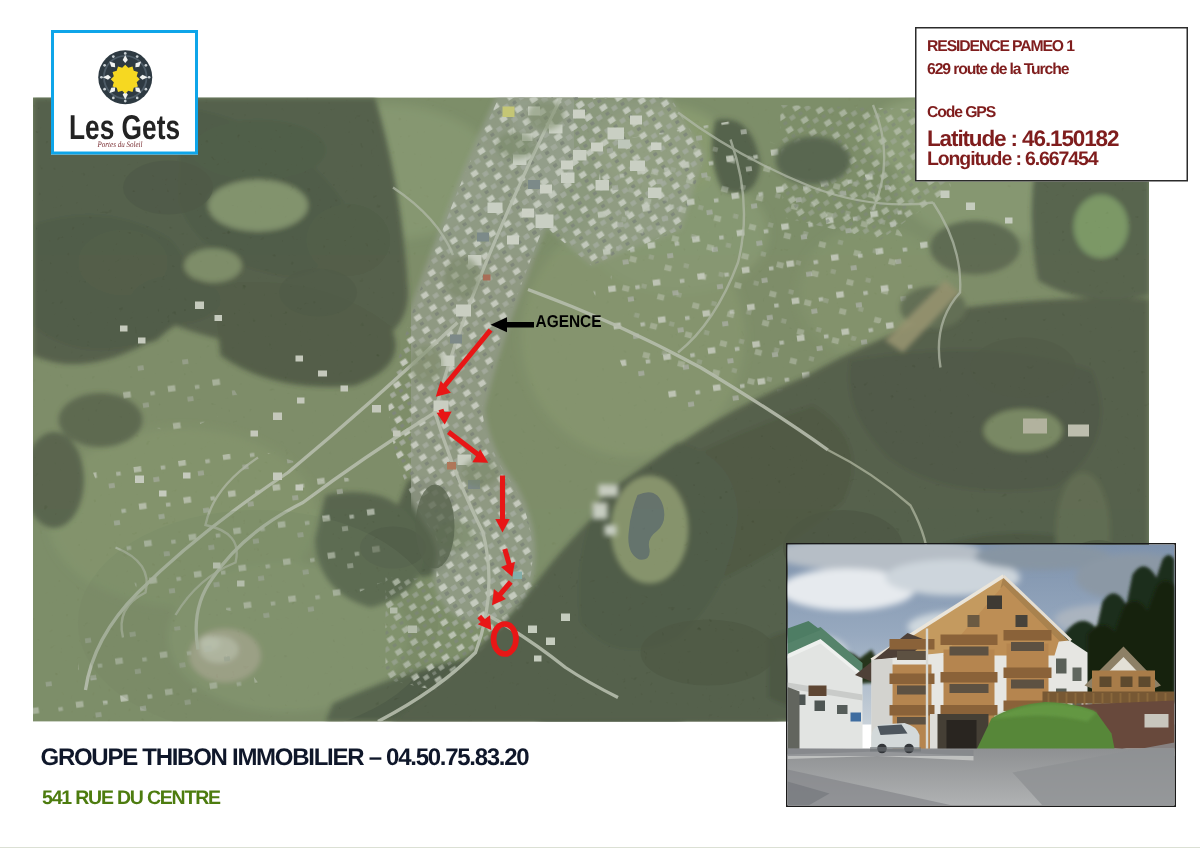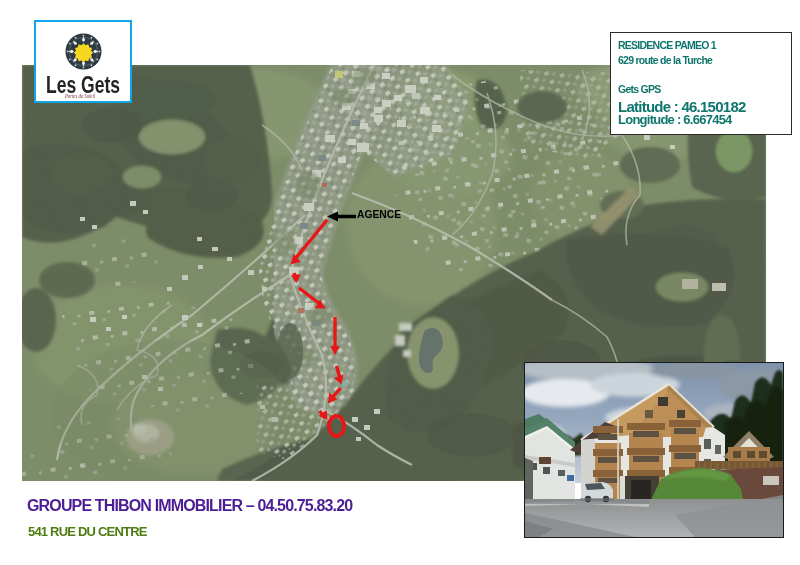--- a/index.html
+++ b/index.html
@@ -337,24 +337,24 @@
     </g>
     <path fill="#f6d821" transform="translate(18.5 18.5) scale(0.93) translate(-18.5 -18.5)" d="M18.5 9.5 l2.2 2.2 3 -.9 .9 3 3 .9 -.9 3 2.2 2.2 -2.2 2.2 .9 3 -3 .9 -.9 3 -3 -.9 -2.2 2.2 -2.2 -2.2 -3 .9 -.9 -3 -3 -.9 .9 -3 -2.2 -2.2 2.2 -2.2 -.9 -3 3 -.9 .9 -3 3 .9 z"></path>
   </svg>
 
   <svg class="abs" style="left:0;top:0" width="94" height="79" viewBox="0 0 94 79">
     <text x="47" y="70.5" text-anchor="middle" font-family="Liberation Sans, sans-serif" font-weight="bold" font-size="23" fill="#232323" textLength="74" lengthAdjust="spacingAndGlyphs">Les Gets</text>
     <text x="44" y="76" text-anchor="middle" font-family="Liberation Serif, serif" font-style="italic" font-size="5.5" fill="#7a2f33" textLength="30" lengthAdjust="spacingAndGlyphs">Portes du Soleil</text>
   </svg>
 </div>
 
-<div class="abs" style="left:610px;top:32px;width:180px;height:101px;background:#fff;border:1px solid #2b2b2b;font-weight:bold;color:#0f766e;">
+<div class="abs" style="left:610px;top:18px;width:180px;height:101px;background:#fff;border:1px solid #2b2b2b;font-weight:bold;color:#7f1d1d;">
   <div class="abs" style="left:7px;top:6px;font-size:10.5px;letter-spacing:-0.75px;">RESIDENCE PAMEO 1</div>
   <div class="abs" style="left:7px;top:20.5px;font-size:10.5px;letter-spacing:-0.75px;">629 route de la Turche</div>
-  <div class="abs" style="left:7px;top:50px;font-size:10.5px;letter-spacing:-0.75px;">Gets GPS</div>
+  <div class="abs" style="left:7px;top:50px;font-size:10.5px;letter-spacing:-0.75px;">Code GPS</div>
   <div class="abs" style="left:7px;top:64.5px;font-size:15px;letter-spacing:-0.75px;">Latitude : 46.150182</div>
   <div class="abs" style="left:7px;top:79px;font-size:13px;letter-spacing:-0.75px;">Longitude : 6.667454</div>
 </div>
 
 <svg class="abs" style="left:524px;top:362px;border:1px solid #1a1a1a" width="258" height="174" viewBox="0 0 258 174">
   <defs>
     <linearGradient id="sky" x1="0" y1="0" x2="0" y2="1">
       <stop offset="0" stop-color="#7e92ac"></stop>
       <stop offset=".5" stop-color="#97a9bf"></stop>
       <stop offset="1" stop-color="#c8d1d9"></stop>
@@ -515,15 +515,15 @@
     <path d="M56 128 Q56 122 62 120 L78 119 Q86 121 88 127 L88 136 L56 136 Z" fill="#d3d9da"></path>
     <path d="M60 121 L76 120 L80 126 L62 127 Z" fill="#4d565e"></path>
     <circle cx="63" cy="136" r="3.2" fill="#33363a"></circle>
     <circle cx="81" cy="136" r="3.2" fill="#33363a"></circle>
     <rect x="55" y="135" width="34" height="3" fill="#6f7478" opacity=".6"></rect>
   </g>
 
   <path d="M0 158 L28 166 L14 174 L0 174 Z" fill="#72757a" opacity=".6"></path>
 </svg>
 
-<div class="abs" style="left:27px;top:497px;font-weight:bold;font-size:16px;letter-spacing:-0.85px;color:#4c1d95;">GROUPE THIBON IMMOBILIER – 04.50.75.83.20</div>
+<div class="abs" style="left:27px;top:497px;font-weight:bold;font-size:16px;letter-spacing:-0.85px;color:#0f172a;">GROUPE THIBON IMMOBILIER – 04.50.75.83.20</div>
 
 <div class="abs" style="left:28px;top:524px;font-weight:bold;font-size:13px;letter-spacing:-0.8px;color:#4d7c0f;">541 RUE DU CENTRE</div>
 
 </body></html>

